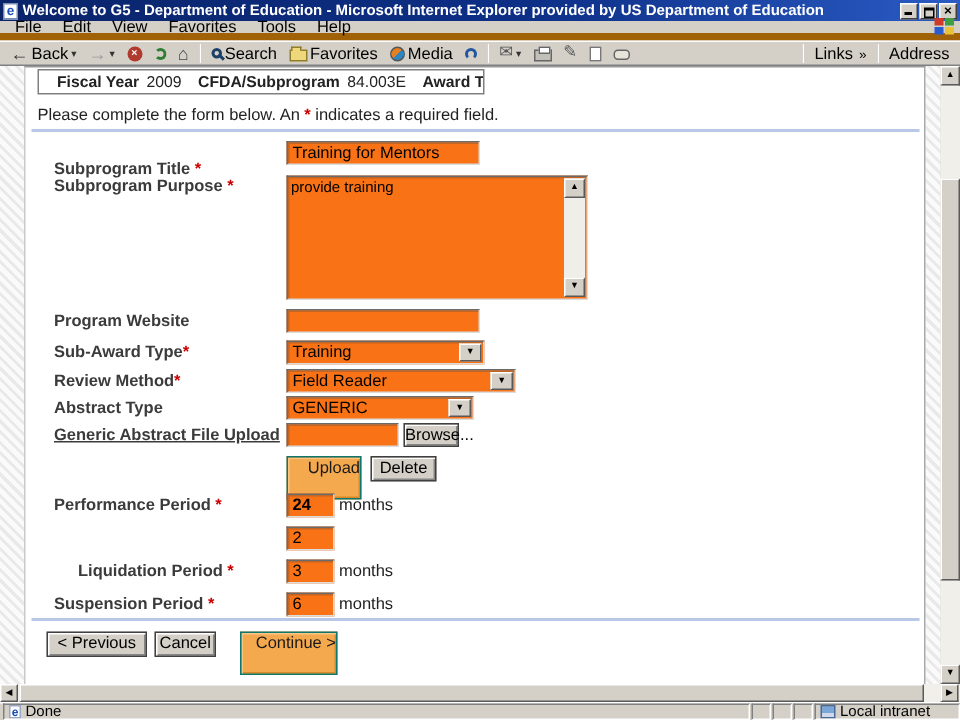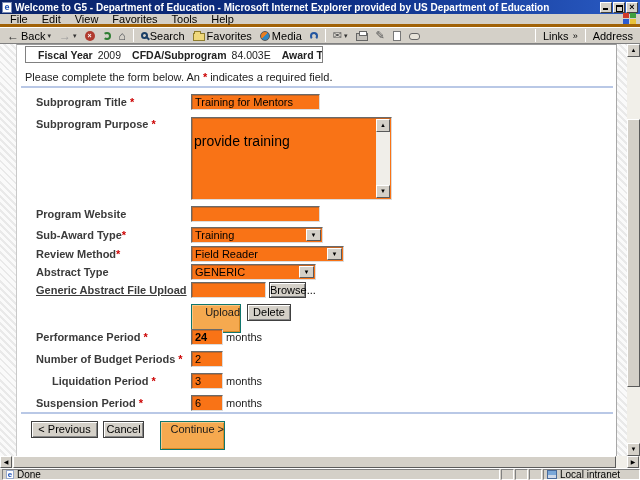--- a/index.html
+++ b/index.html
@@ -20,21 +20,21 @@
              border-color:#fff #404040 #404040 #fff; margin-left:1px; position:relative;
              flex:0 0 auto; }
   .wb-min::after { content:""; position:absolute; left:2px; bottom:2px; width:5px; height:2px; background:#000; }
   .wb-rst::after { content:""; position:absolute; left:2px; top:2px; width:5px; height:4px;
                    border:1px solid #000; border-top-width:2px; }
   .wb-cls { font-size:9px; font-weight:bold; line-height:9px; text-align:center; }
 
   
   .menubar { position:absolute; top:14px; left:0; width:640px; height:13px;
              display:flex; align-items:center; padding-left:3px;
-             border-bottom:3px solid #a16207; }
+             border-bottom:5px solid #a16207; }
   .menu-item { padding:0 7px; height:13px; line-height:13px; }
   .throbber { margin-left:auto; margin-right:3px; width:14px; height:12px; display:grid;
               grid-template-columns:6px 6px; grid-template-rows:5px 5px; gap:1px; }
   .throbber span:nth-child(1){background:#d03a2b;} .throbber span:nth-child(2){background:#3f9e3f;}
   .throbber span:nth-child(3){background:#2b5bd0;} .throbber span:nth-child(4){background:#e8c23a;}
 
   
   .toolbar { position:absolute; top:27px; left:0; width:640px; height:17px;
              display:flex; align-items:center; padding:0 3px;
              border-top:1px solid #fff; border-bottom:1px solid #808080; }
@@ -85,21 +85,21 @@
   .bluehr { position:absolute; left:4px; width:592px; height:2px; background:#b9c8e6; }
 
   .lbl { position:absolute; left:19px; font-weight:bold; color:#3b3b3b; white-space:nowrap; }
   .sunken { background:#f97316; border:1px solid; border-color:#6a6a6a #dcdcdc #dcdcdc #6a6a6a;
             box-shadow:inset 1px 1px 0 rgba(70,70,70,.3); }
   .inp { position:absolute; left:174px; height:16px; padding:1px 3px;
          font:11px "Liberation Sans",sans-serif; color:#000; outline:none; }
   .unit { position:absolute; left:209px; color:#222; }
 
   .ta { position:absolute; left:174px; top:72px; width:201px; height:83px; }
-  .ta-text { position:absolute; left:2px; top:15px; right:16px; font-size:14px; }
+  .ta-text { position:absolute; left:2px; top:2px; right:16px; font-size:10px; }
   .ta-scroll { position:absolute; right:1px; top:1px; bottom:1px; width:14px; background:#f0eeе9;
                background:#f0eee9; }
   .sb-btn { position:absolute; left:0; width:14px; height:13px; background:#d4d0c8;
             border:1px solid; border-color:#fff #5a5a5a #5a5a5a #fff; color:#000;
             font-size:6px; line-height:11px; text-align:center; }
   .sb-up { top:0; } .sb-dn { bottom:0; }
 
   .combo { position:absolute; left:174px; height:16px; }
   .combo-val { position:absolute; left:3px; top:1px; font-size:11px; white-space:nowrap; }
   .combo-btn { position:absolute; right:1px; top:1px; width:15px; height:12px; background:#d4d0c8;
@@ -240,21 +240,21 @@
         <b>CFDA/Subprogram</b>
         <span class="fval">84.003E</span>
         <b>Award Type</b>
 
       </div>
 
       <div class="instruction"><span>Please complete the form below. An</span><span class="star-mid">*</span><span>indicates a required field.</span></div>
 
       <div class="bluehr" style="top:41px;"></div>
 
-      <div class="lbl" style="top:51px;"><span>Subprogram Title</span><span class="req sp">*</span></div>
+      <div class="lbl" style="top:62px;"><span>Subprogram Title</span><span class="req sp">*</span></div>
       <input class="inp sunken" style="top: 49px; width: 129px;" value="Training for Mentors">
 
       <div class="lbl" style="top:73px;"><span>Subprogram Purpose</span><span class="req sp">*</span></div>
       <div class="ta sunken">
         <div class="ta-text">provide training</div>
         <div class="ta-scroll">
           <span class="sb-btn sb-up">▲</span>
           <span class="sb-btn sb-dn">▼</span>
         </div>
       </div>
@@ -284,21 +284,20 @@
       <input class="inp sunken" style="top: 237px; width: 75px;" value="">
       <div class="gbtn" style="top:237px; left:252px; width:37px; height:16px; line-height:14px;">Browse...</div>
 
       <div class="obtn" style="top:259px; left:174px; width:50px;">Upload</div>
       <div class="gbtn" style="top:259px; left:230px; width:44px;">Delete</div>
 
       <div class="lbl" style="top:286px;"><span>Performance Period</span><span class="req sp">*</span></div>
       <input class="inp sunken" style="top: 284px; width: 32px; font-weight: bold;" value="24">
       <span class="unit" style="top:286px;">months</span>
 
-      <div class="lbl" style="top:308px;"><span>Number of Budget Periods</span><span class="req sp">*</span></div>
       <input class="inp sunken" style="top: 306px; width: 32px;" value="2">
 
       <div class="lbl" style="top:330px;padding-left:16px;"><span>Liquidation Period</span><span class="req sp">*</span></div>
       <input class="inp sunken" style="top: 328px; width: 32px;" value="3">
       <span class="unit" style="top:330px;">months</span>
 
       <div class="lbl" style="top:352px;"><span>Suspension Period</span><span class="req sp">*</span></div>
       <input class="inp sunken" style="top: 350px; width: 32px;" value="6">
       <span class="unit" style="top:352px;">months</span>
 

